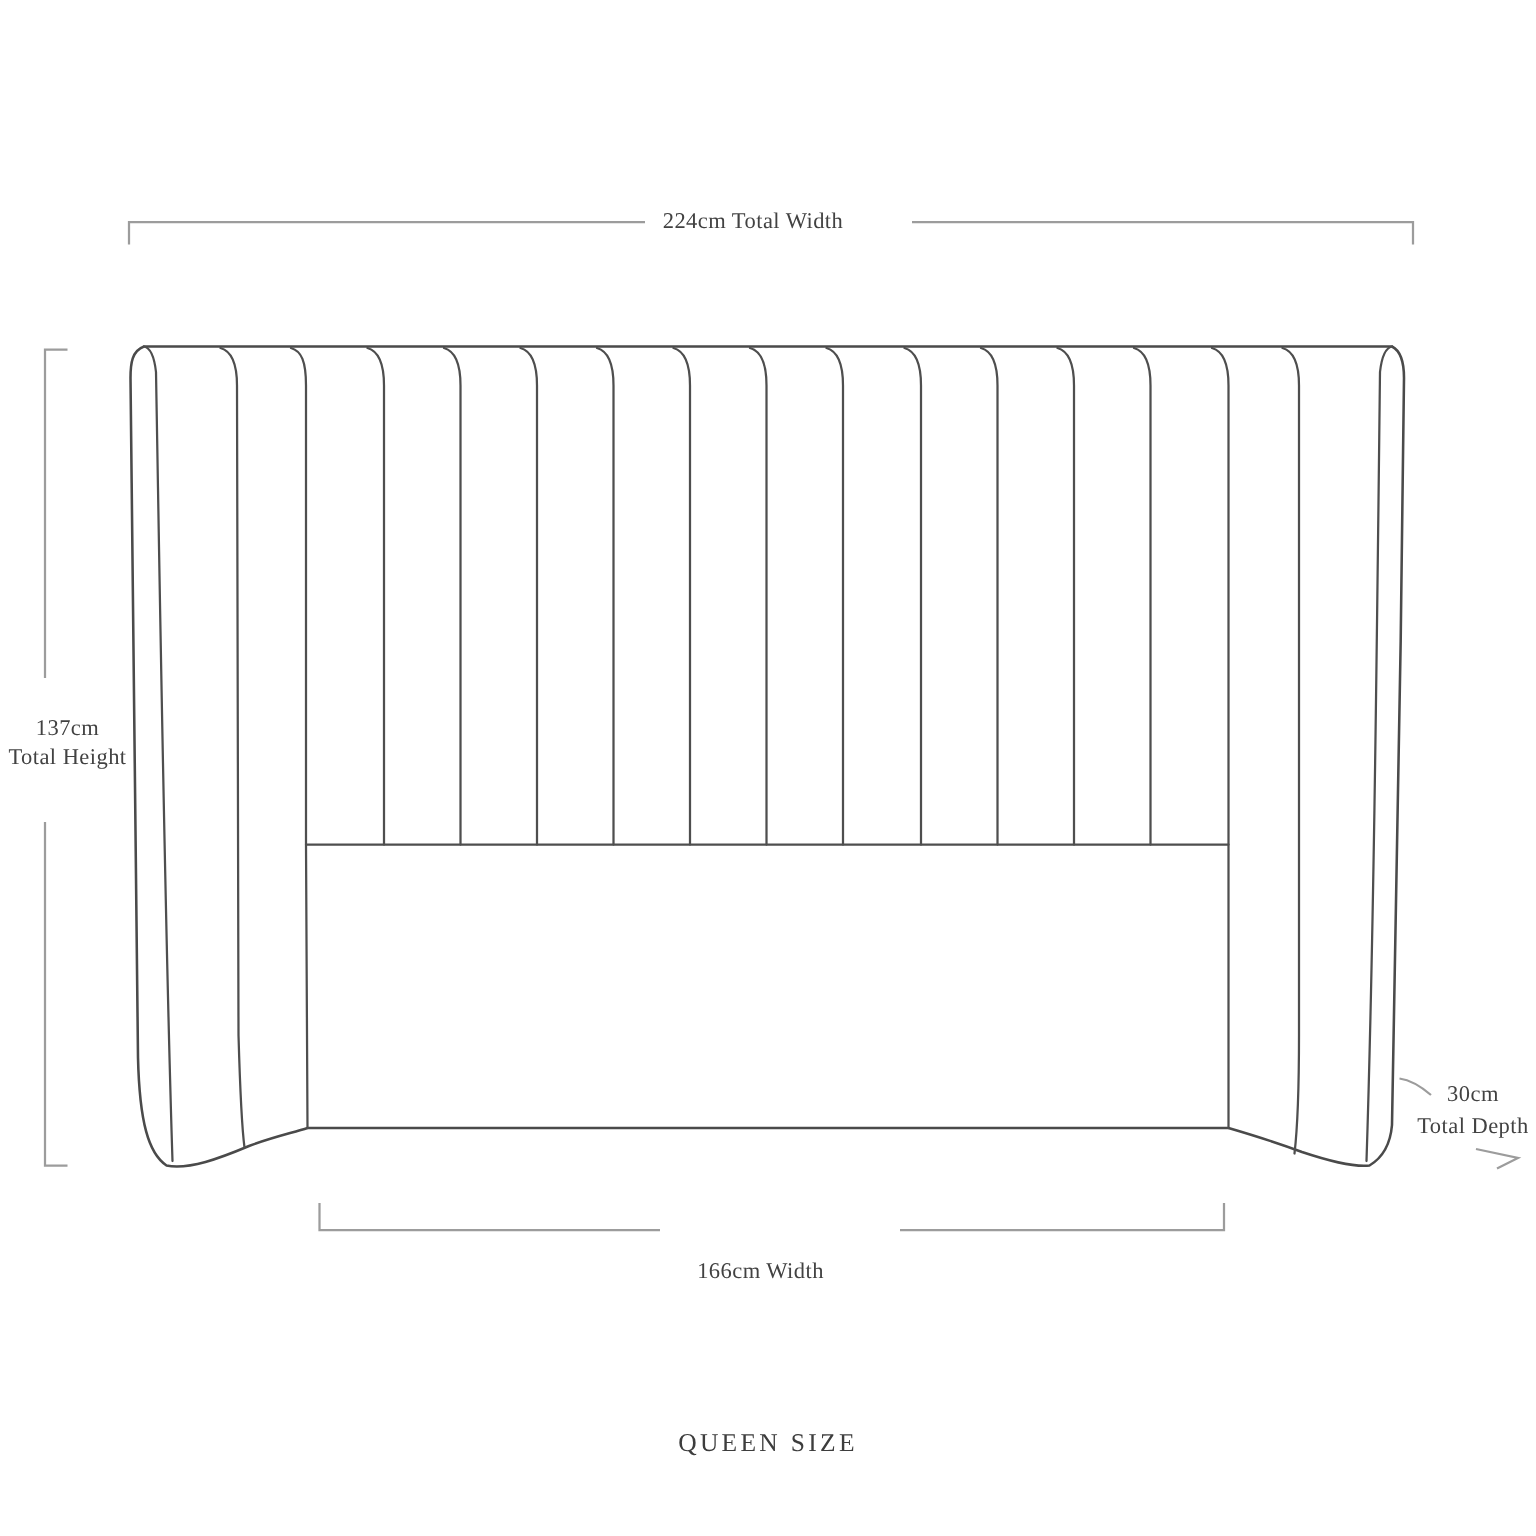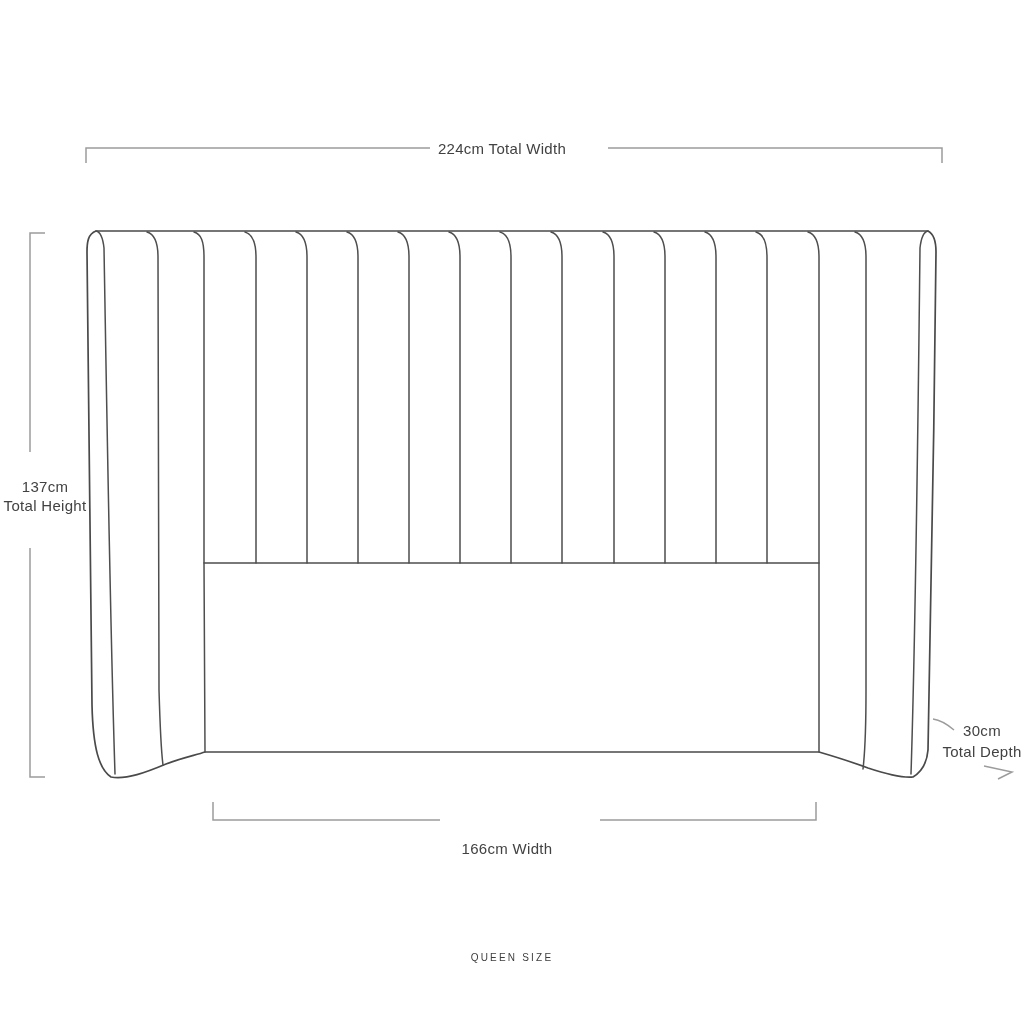--- a/index.html
+++ b/index.html
@@ -1,41 +1,41 @@
 <!DOCTYPE html>
 <html><head>
 <meta charset="utf-8">
 <style>
   html,body{margin:0;padding:0;background:#ffffff;}
   #canvas{
     position:relative;
     width:1024px;height:1024px;
     background:#ffffff;
     overflow:hidden;
-    font-family:Liberation Sans, sans-serif;
+    font-family:Liberation Serif, serif;
   }
   #drawing{position:absolute;left:0;top:0;}
   .dim-label{
     position:absolute;
     color:#424242;
     font-size:15px;
     letter-spacing:0.3px;
     text-align:center;
     line-height:19px;
     white-space:nowrap;
   }
   .dim-label .l2{display:block;}
   #label-total-width{left:402px;top:139px;width:200px;}
   #label-total-height{left:-6px;top:477px;width:102px;}
   #label-width{left:407px;top:839px;width:200px;}
   #label-total-depth{left:932px;top:720px;width:100px;line-height:21px;}
   #label-size{
     position:absolute;left:0;top:952px;width:1024px;
     text-align:center;color:#3d3d3d;
-    font-size:10px;letter-spacing:2.2px;
+    font-size:17px;letter-spacing:2.2px;
   }
   .stroke-draw{stroke:#4e4e4e;fill:none;stroke-width:1.5;stroke-linecap:round;}
   .stroke-outline{stroke:#4a4a4a;fill:none;stroke-width:1.7;stroke-linejoin:round;stroke-linecap:round;}
   .stroke-dim{stroke:#9c9c9c;fill:none;stroke-width:1.5;stroke-linecap:butt;}
 </style>
 </head>
 <body>
 
 <div id="canvas">
 

